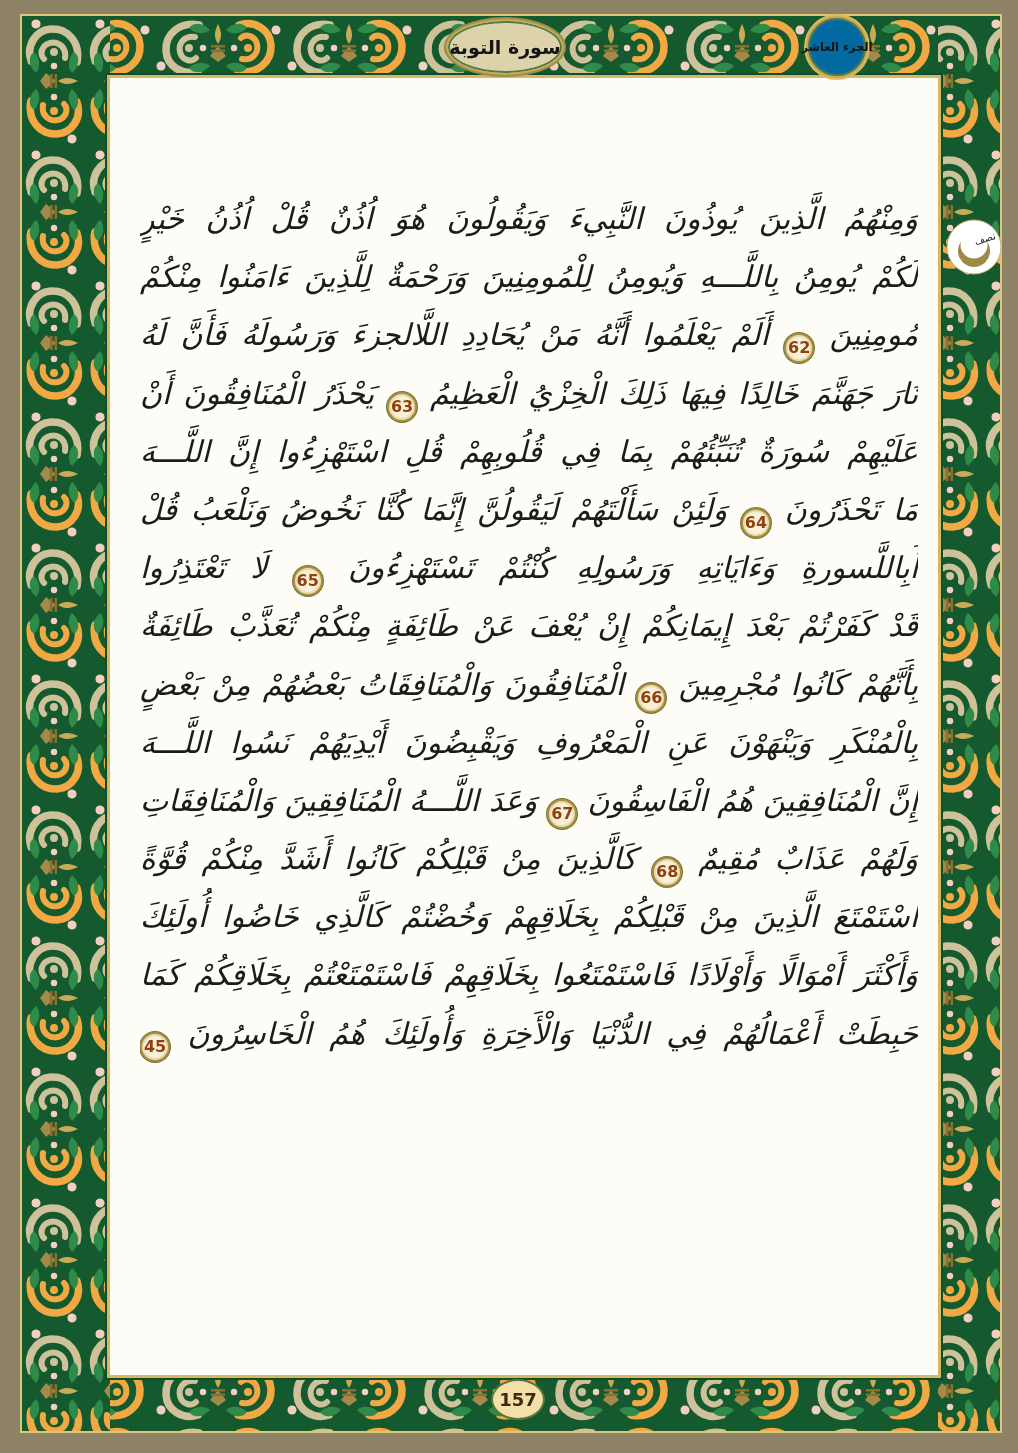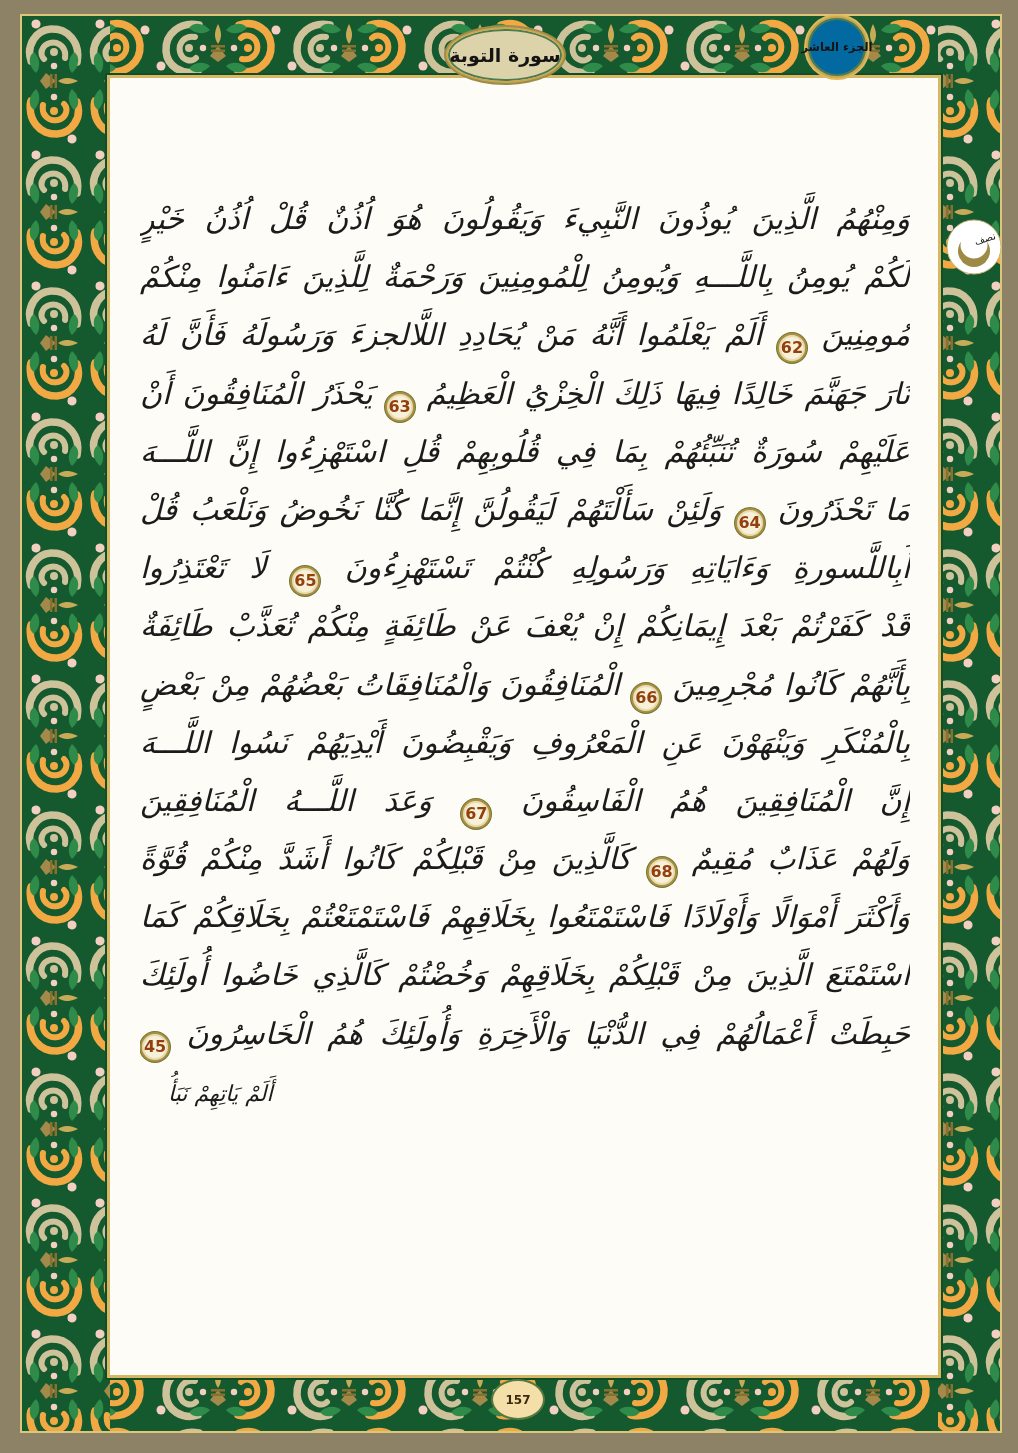--- a/index.html
+++ b/index.html
@@ -33,21 +33,20 @@
   
   .surah-cartouche {
     position: absolute; left: 446px; top: 19px;
     width: 118px; height: 56px;
     background: #ddd3ab;
     border: 2px solid #c9a84c;
     border-radius: 50%;
     box-shadow: inset 0 0 0 2px #4d7b4f, 0 0 0 2px #9c8c4e;
     display: flex; align-items: center; justify-content: center;
     box-sizing: border-box;
-    margin-top: 8px;
   }
   .surah-cartouche span {
     font-size: 19px; font-weight: bold; color: #141414; white-space: nowrap;
   }
   
   .juz-circle {
     position: absolute; left: 806px; top: 16px;
     width: 62px; height: 62px;
     background: #0369a1;
     border: 2px solid #c9a84c;
@@ -64,27 +63,27 @@
   
   .pagenum-oval {
     position: absolute; left: 491px; top: 1379px;
     width: 54px; height: 41px;
     background: #f4dfa9;
     border: 2px solid #55793f;
     border-radius: 50%;
     display: flex; align-items: center; justify-content: center;
     box-sizing: border-box;
   }
-  .pagenum-oval span { font-size: 12px; font-weight: bold; color: #3a2a10; }
+  .pagenum-oval span { font-size: 18px; font-weight: bold; color: #3a2a10; }
   
   .textblock {
     position: absolute; left: 110px; top: 78px;
     width: 828px; height: 1297px;
     box-sizing: border-box;
-    padding: 112px 28px 0 30px;
+    padding: 112px 20px 0 30px;
     direction: rtl;
     color: #1b1b1b;
     overflow: hidden;
   }
   .line {
     font-size: 30px;
     line-height: 58.2px;
     height: 58.2px;
     text-align: justify;
     text-align-last: justify;
@@ -212,20 +211,19 @@
         <div class="line"><span>مُومِنِينَ</span> <span class="badge">62</span> <span>أَلَمْ يَعْلَمُوا أَنَّهُ مَنْ يُحَادِدِ اللَّالجزءَ وَرَسُولَهُ فَأَنَّ لَهُ</span></div>
         <div class="line"><span>نَارَ جَهَنَّمَ خَالِدًا فِيهَا ذَلِكَ الْخِزْيُ الْعَظِيمُ</span> <span class="badge">63</span> <span>يَحْذَرُ الْمُنَافِقُونَ أَنْ تُنَزَّلَ</span></div>
         <div class="line"><span>عَلَيْهِمْ سُورَةٌ تُنَبِّئُهُمْ بِمَا فِي قُلُوبِهِمْ قُلِ اسْتَهْزِءُوا إِنَّ اللَّـــهَ مُخْرِجٌ</span></div>
         <div class="line"><span>مَا تَحْذَرُونَ</span> <span class="badge">64</span> <span>وَلَئِنْ سَأَلْتَهُمْ لَيَقُولُنَّ إِنَّمَا كُنَّا نَخُوضُ وَنَلْعَبُ قُلْ</span></div>
         <div class="line"><span>أَبِاللَّسورةِ وَءَايَاتِهِ وَرَسُولِهِ كُنْتُمْ تَسْتَهْزِءُونَ</span> <span class="badge">65</span> <span>لَا تَعْتَذِرُوا</span></div>
         <div class="line"><span>قَدْ كَفَرْتُمْ بَعْدَ إِيمَانِكُمْ إِنْ يُعْفَ عَنْ طَائِفَةٍ مِنْكُمْ تُعَذَّبْ طَائِفَةٌ</span></div>
         <div class="line"><span>بِأَنَّهُمْ كَانُوا مُجْرِمِينَ</span> <span class="badge">66</span> <span>الْمُنَافِقُونَ وَالْمُنَافِقَاتُ بَعْضُهُمْ مِنْ بَعْضٍ يَامُرُونَ</span></div>
         <div class="line"><span>بِالْمُنْكَرِ وَيَنْهَوْنَ عَنِ الْمَعْرُوفِ وَيَقْبِضُونَ أَيْدِيَهُمْ نَسُوا اللَّـــهَ فَنَسِيَهُمْ</span></div>
         <div class="line"><span>إِنَّ الْمُنَافِقِينَ هُمُ الْفَاسِقُونَ</span> <span class="badge">67</span> <span>وَعَدَ اللَّـــهُ الْمُنَافِقِينَ وَالْمُنَافِقَاتِ</span></div>
         <div class="line"><span>وَلَهُمْ عَذَابٌ مُقِيمٌ</span> <span class="badge">68</span> <span>كَالَّذِينَ مِنْ قَبْلِكُمْ كَانُوا أَشَدَّ مِنْكُمْ قُوَّةً</span></div>
+        <div class="line"><span>اسْتَمْتَعَ الَّذِينَ مِنْ قَبْلِكُمْ بِخَلَاقِهِمْ وَخُضْتُمْ كَالَّذِي خَاضُوا أُولَئِكَ</span></div>
         <div class="line"><span>وَأَكْثَرَ أَمْوَالًا وَأَوْلَادًا فَاسْتَمْتَعُوا بِخَلَاقِهِمْ فَاسْتَمْتَعْتُمْ بِخَلَاقِكُمْ كَمَا</span></div>
-        <div class="line"><span>اسْتَمْتَعَ الَّذِينَ مِنْ قَبْلِكُمْ بِخَلَاقِهِمْ وَخُضْتُمْ كَالَّذِي خَاضُوا أُولَئِكَ</span></div>
         <div class="line"><span>حَبِطَتْ أَعْمَالُهُمْ فِي الدُّنْيَا وَالْأَخِرَةِ وَأُولَئِكَ هُمُ الْخَاسِرُونَ</span> <span class="badge">45</span></div>
       </div>
-    <div class="catchword">أَلَمْ يَاتِهِمْ نَبَأُ</div>
   </div>
 
 </div>
 
 </body></html>

